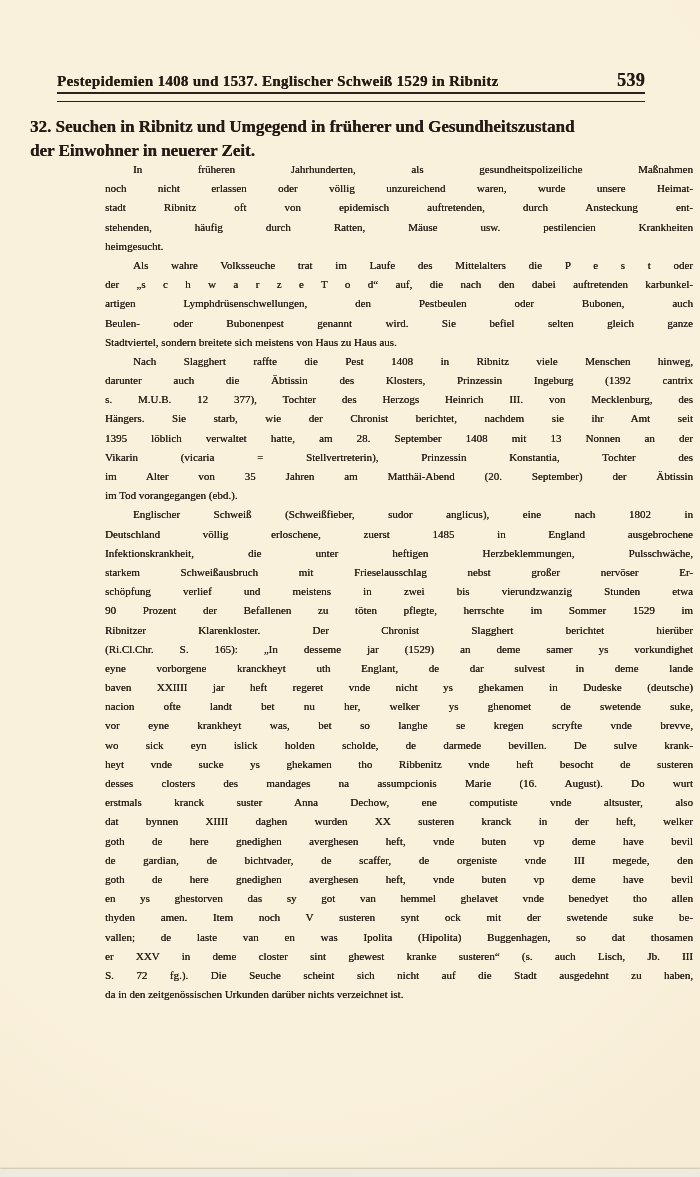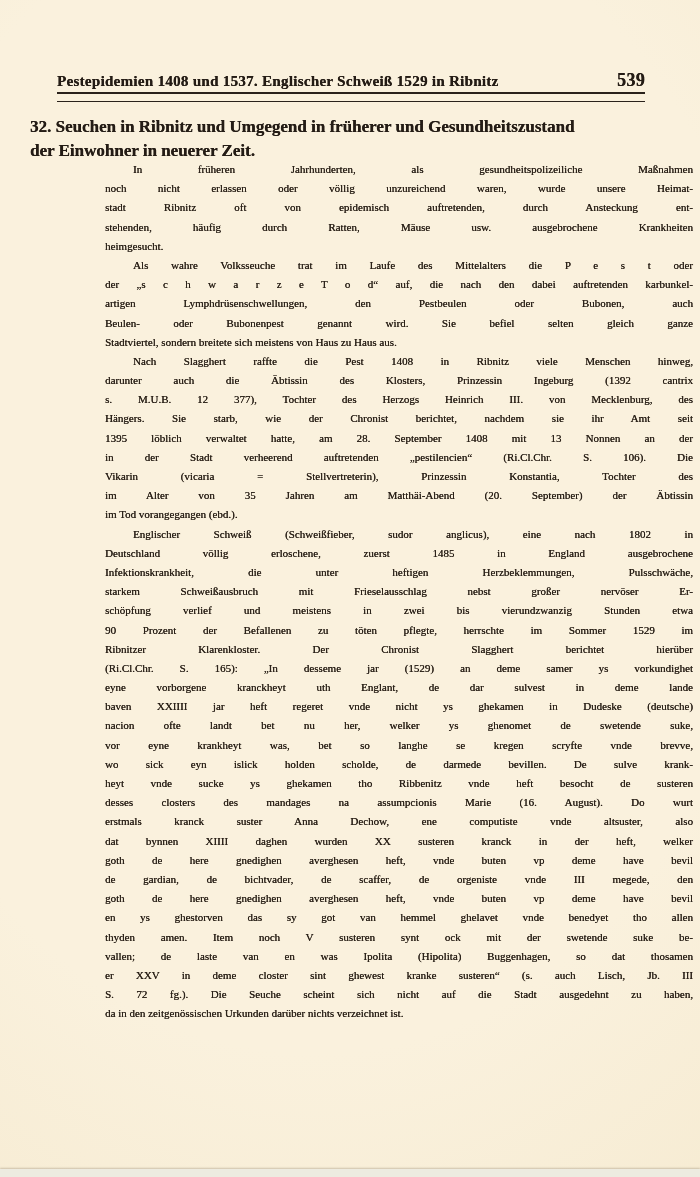--- a/index.html
+++ b/index.html
@@ -73,37 +73,36 @@
   <div class="section-title">
     <div class="t-line">32. Seuchen in Ribnitz und Umgegend in früherer und Gesundheitszustand</div>
     <div class="t-line">der Einwohner in neuerer Zeit.</div>
   </div>
 
   <div class="content">
       <div class="para">
         <div class="line first">In früheren Jahrhunderten, als gesundheitspolizeiliche Maßnahmen</div>
         <div class="line">noch nicht erlassen oder völlig unzureichend waren, wurde unsere Heimat-</div>
         <div class="line">stadt Ribnitz oft von epidemisch auftretenden, durch Ansteckung ent-</div>
-        <div class="line">stehenden, häufig durch Ratten, Mäuse usw. ausgebrochene Krankheiten</div>
+        <div class="line">stehenden, häufig durch Ratten, Mäuse usw. pestilencien Krankheiten</div>
         <div class="line last">heimgesucht.</div>
       </div>
       <div class="para">
         <div class="line first">Als wahre Volksseuche trat im Laufe des Mittelalters die P e s t oder</div>
         <div class="line">der „s c h w a r z e  T o d“ auf, die nach den dabei auftretenden karbunkel-</div>
         <div class="line">artigen Lymphdrüsenschwellungen, den Pestbeulen oder Bubonen, auch</div>
         <div class="line">Beulen- oder Bubonenpest genannt wird.  Sie befiel selten gleich ganze</div>
         <div class="line last">Stadtviertel, sondern breitete sich meistens von Haus zu Haus aus.</div>
       </div>
       <div class="para">
         <div class="line first">Nach Slagghert raffte die Pest 1408 in Ribnitz viele Menschen hinweg,</div>
         <div class="line">darunter auch die Äbtissin des Klosters, Prinzessin Ingeburg (1392 cantrix</div>
         <div class="line">s. M.U.B. 12 377), Tochter des Herzogs Heinrich III. von Mecklenburg, des</div>
         <div class="line">Hängers.  Sie starb, wie der Chronist berichtet, nachdem sie ihr Amt seit</div>
         <div class="line">1395 löblich verwaltet hatte, am 28. September 1408 mit 13 Nonnen an der</div>
-        <div class="line">in der Stadt verheerend auftretenden „pestilencien“ (Ri.Cl.Chr. S. 106). Die</div>
         <div class="line">Vikarin (vicaria = Stellvertreterin), Prinzessin Konstantia, Tochter des</div>
         <div class="line">im Alter von 35 Jahren am Matthäi-Abend (20. September) der Äbtissin</div>
         <div class="line last">im Tod vorangegangen (ebd.).</div>
       </div>
       <div class="para">
         <div class="line first">Englischer Schweiß (Schweißfieber, sudor anglicus), eine nach 1802 in</div>
         <div class="line">Deutschland völlig erloschene, zuerst 1485 in England ausgebrochene</div>
         <div class="line">Infektionskrankheit, die unter heftigen Herzbeklemmungen, Pulsschwäche,</div>
         <div class="line">starkem Schweißausbruch mit Frieselausschlag nebst großer nervöser Er-</div>
         <div class="line">schöpfung verlief und meistens in zwei bis vierundzwanzig Stunden etwa</div>

